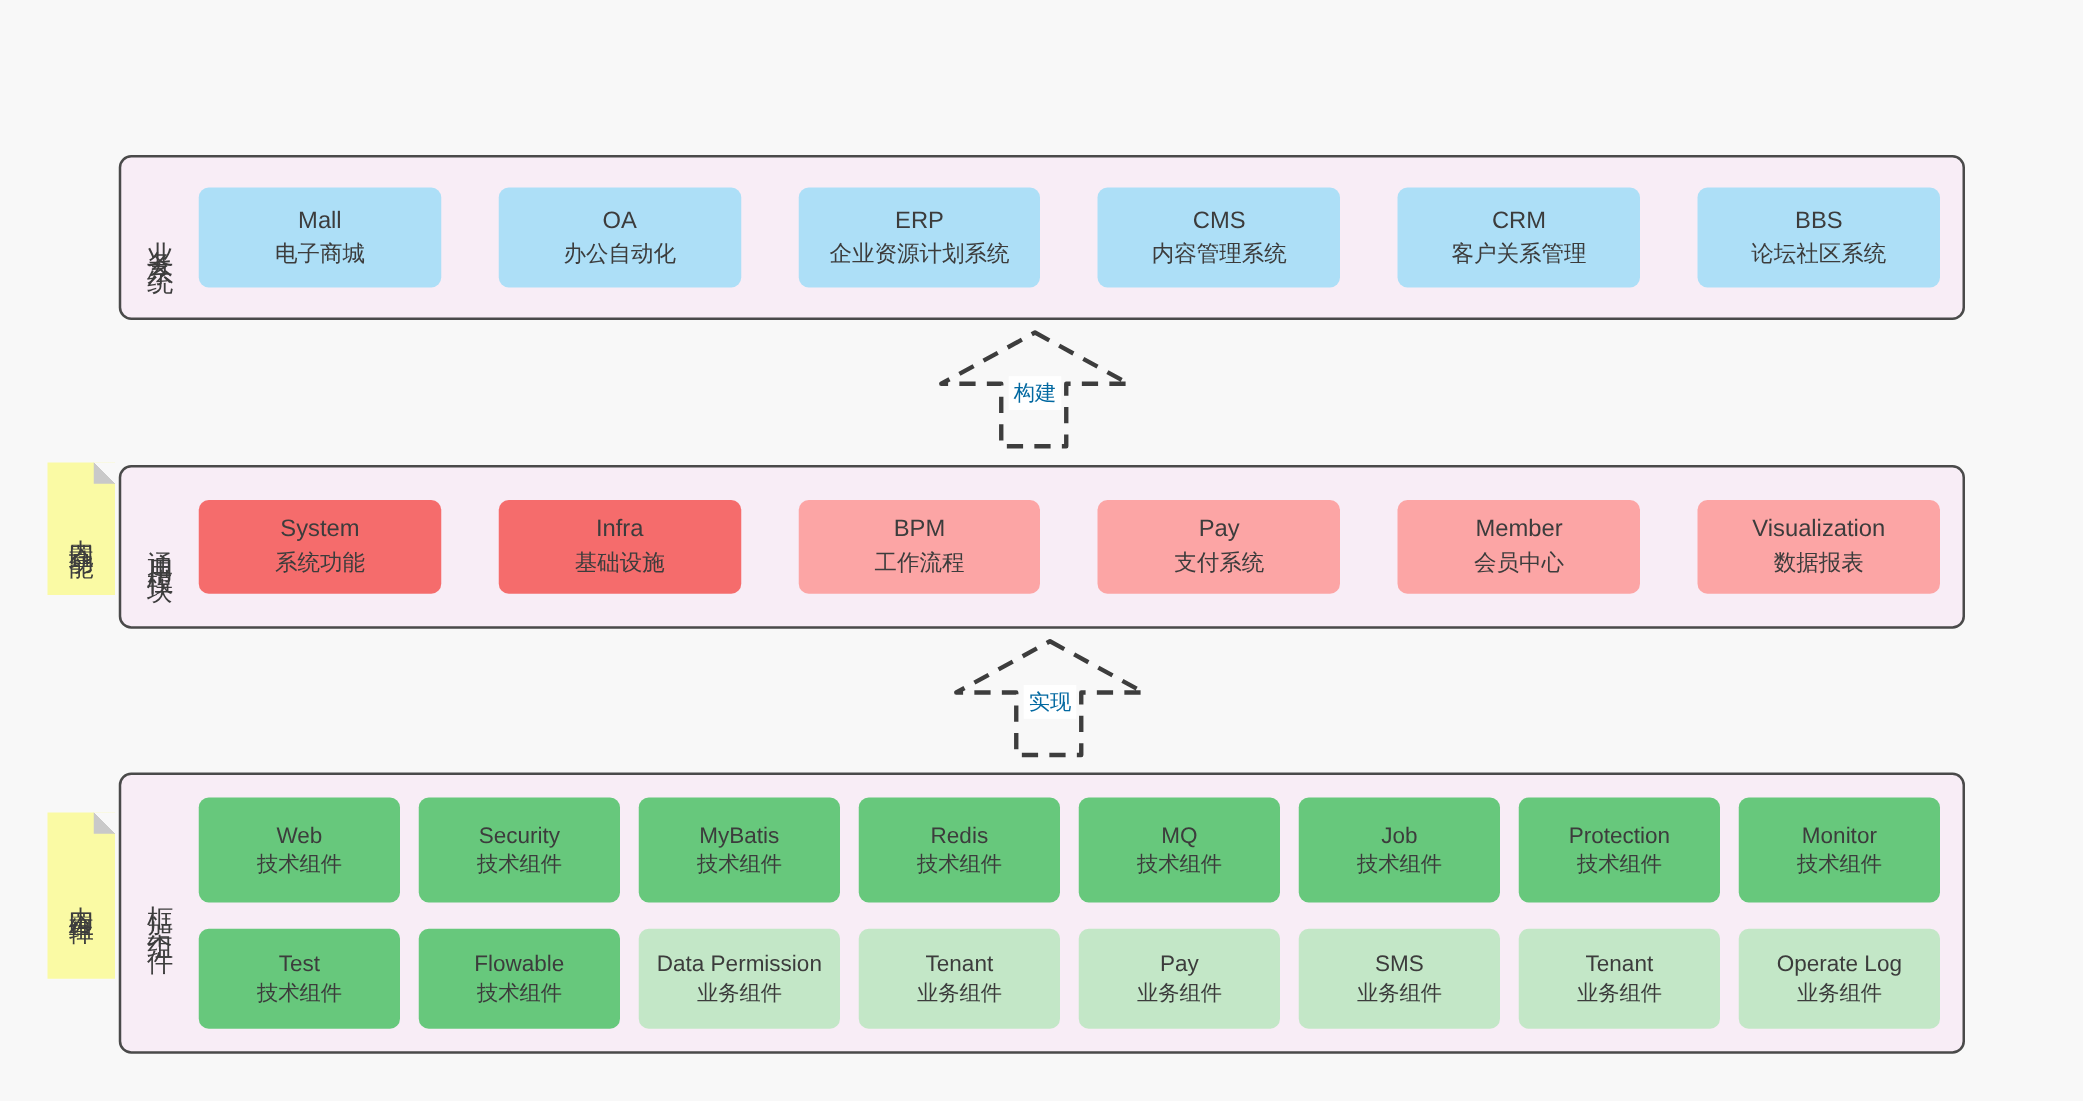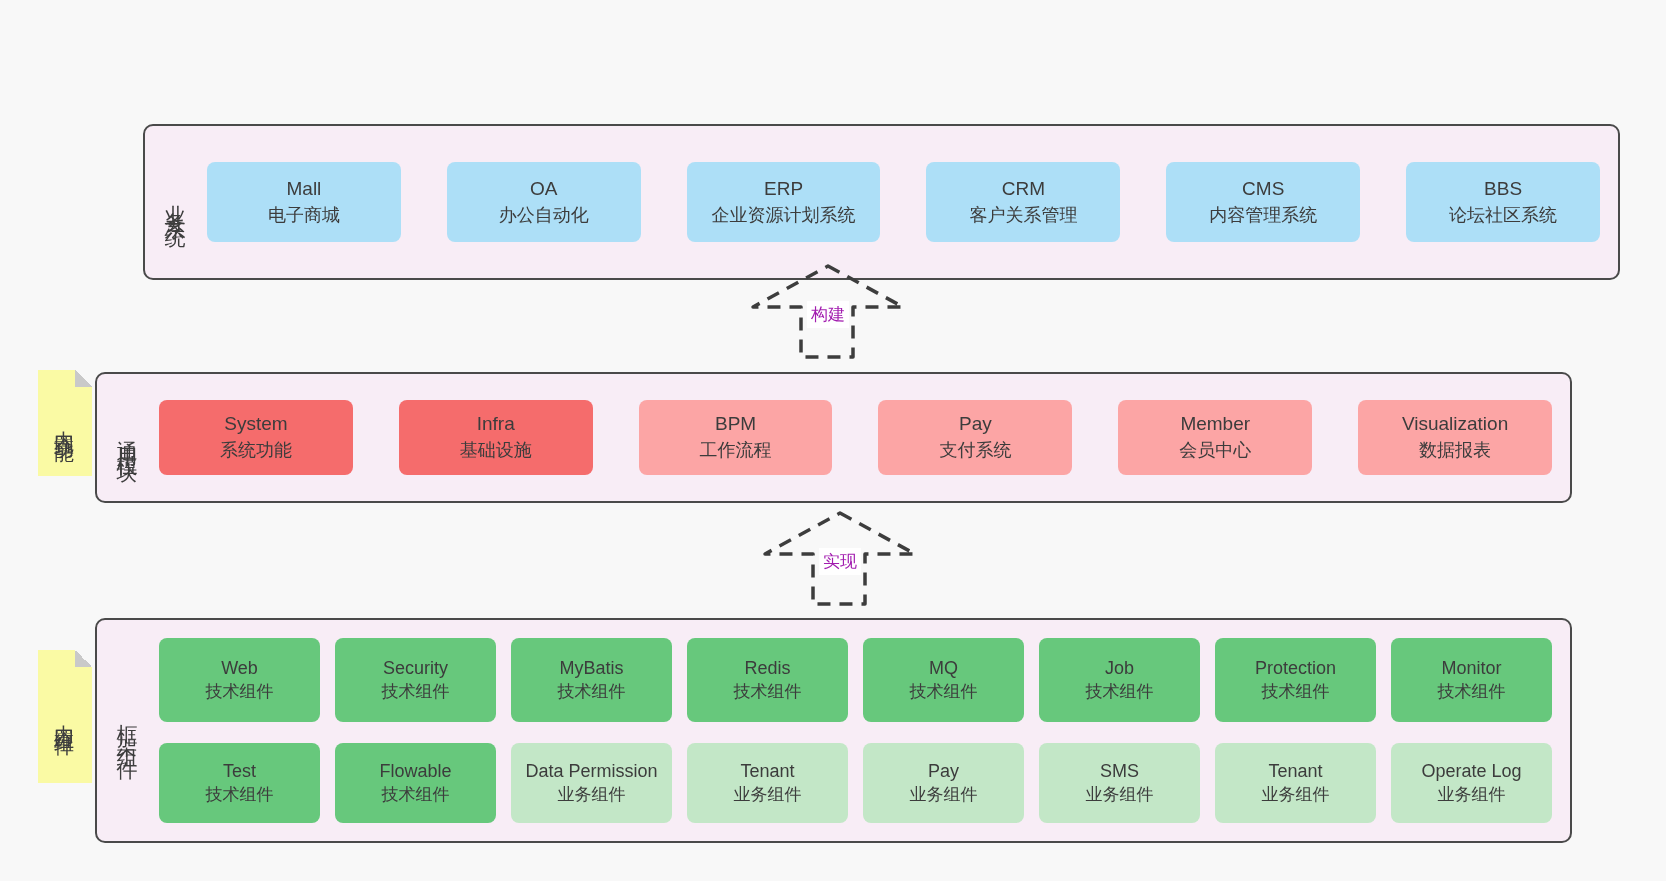--- a/index.html
+++ b/index.html
@@ -18,21 +18,21 @@
     position: absolute;
     left: 95px;
     width: 1477px;
     box-sizing: border-box;
     background: #f8edf6;
     border: 2.5px solid #4a4a4a;
     border-radius: 10px;
     display: flex;
     align-items: center;
   }
-  .panel-business  { top: 124px; height: 156px; margin-left: 48px; }
+  .panel-business  { top: 124px; height: 132px; }
   .panel-modules   { top: 372px; height: 131px; align-items: center; }
   .panel-framework { top: 618px; height: 225px; }
 
   .side-label {
     writing-mode: vertical-rl;
     text-orientation: upright;
     font-size: 21px;
     letter-spacing: 7px;
     color: #3d3d3d;
     margin: 0 4px 0 16px;
@@ -105,21 +105,21 @@
   .arrow-1 { left: 748px; top: 263px; }
   .arrow-2 { left: 760px; top: 510px; }
   .arrow svg { display: block; width: 160px; height: 98px; }
   .arrow-label {
     position: absolute;
     left: 50%; top: 38px;
     transform: translateX(-50%);
     background: #ffffff;
     padding: 2px 4px;
     font-size: 17px;
-    color: #a21caf;
+    color: #0369a1;
     white-space: nowrap;
   }
 </style>
 </head>
 <body>
 
 <div class="canvas">
 
   <div class="panel panel-business">
     <div class="side-label">业务系统</div>
@@ -131,26 +131,26 @@
         </div>
         <div class="box blue h80">
           <div class="box-title">OA</div>
           <div class="box-subtitle">办公自动化</div>
         </div>
         <div class="box blue h80">
           <div class="box-title">ERP</div>
           <div class="box-subtitle">企业资源计划系统</div>
         </div>
         <div class="box blue h80">
+          <div class="box-title">CMS</div>
+          <div class="box-subtitle">内容管理系统</div>
+        </div>
+        <div class="box blue h80">
           <div class="box-title">CRM</div>
           <div class="box-subtitle">客户关系管理</div>
-        </div>
-        <div class="box blue h80">
-          <div class="box-title">CMS</div>
-          <div class="box-subtitle">内容管理系统</div>
         </div>
         <div class="box blue h80">
           <div class="box-title">BBS</div>
           <div class="box-subtitle">论坛社区系统</div>
         </div>
       </div>
     </div>
   </div>
 
   <div class="arrow arrow-1">

